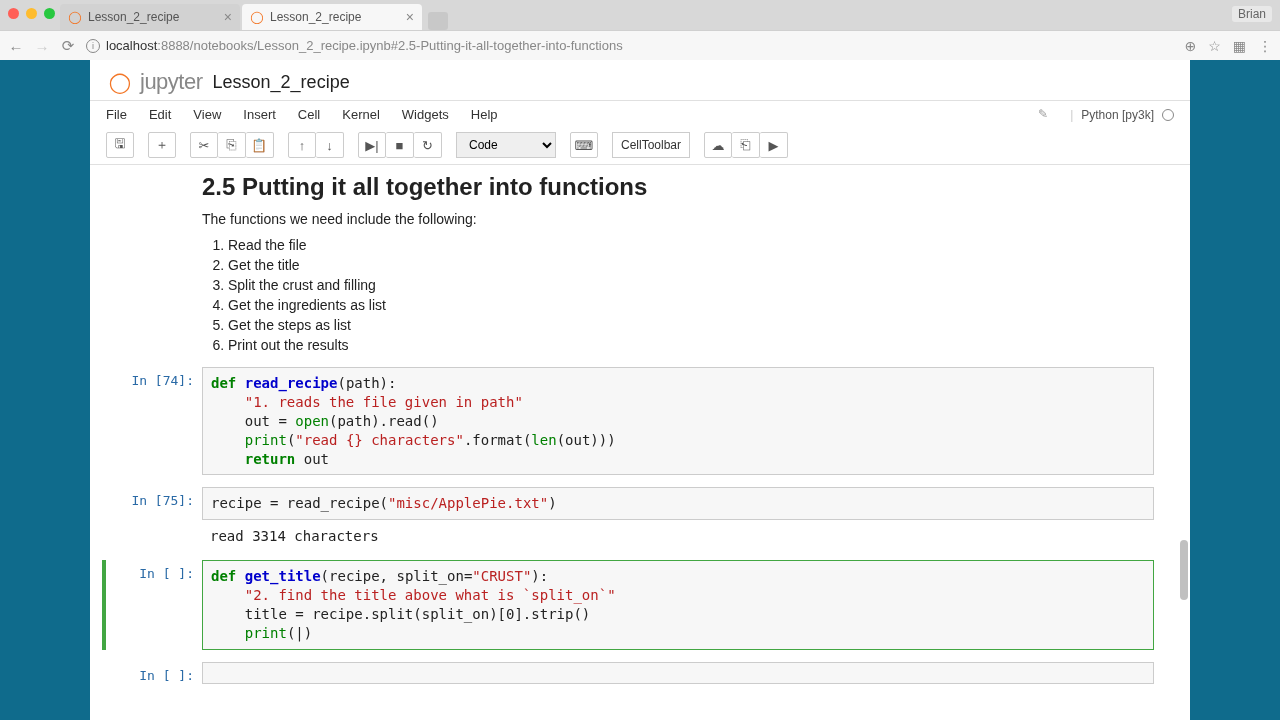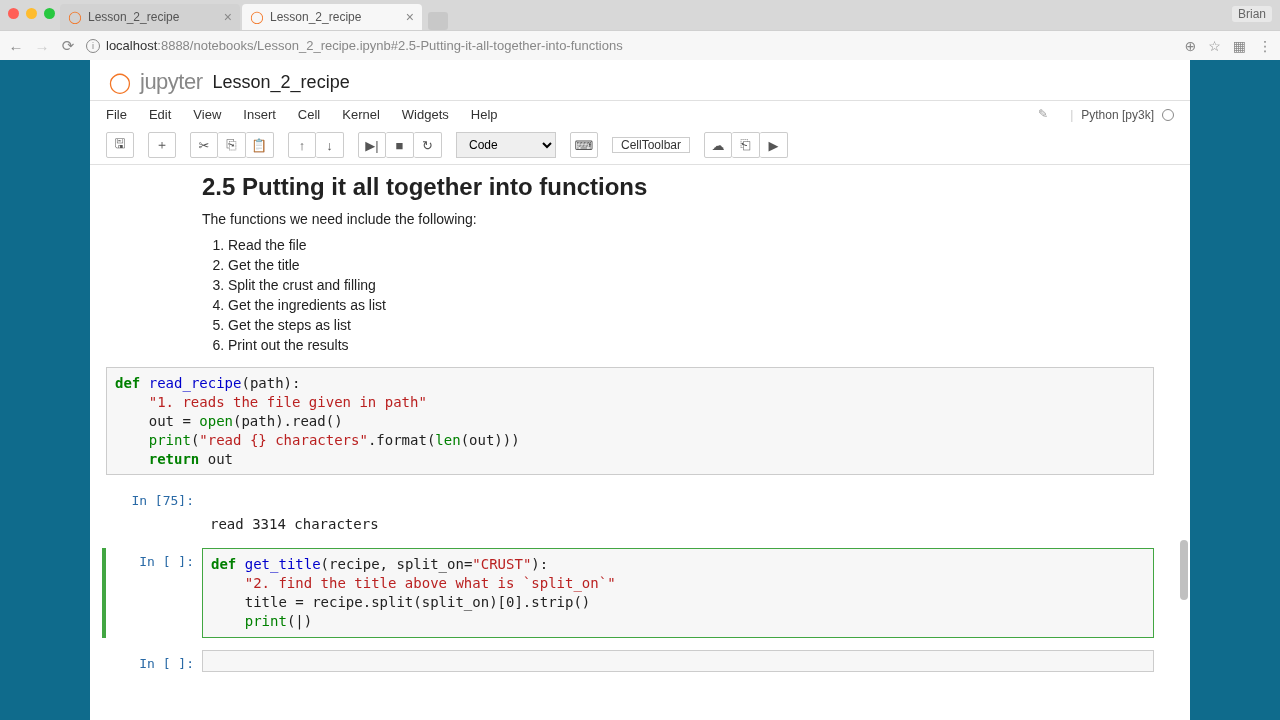--- a/index.html
+++ b/index.html
@@ -38,38 +38,38 @@
 .menu-bar { display: flex; gap: 22px; padding: 6px 16px; font-size: 13px; color: #333; }
 .menu-bar .spacer { flex:1; }
 .kernel-ind { display:flex; align-items:center; gap:8px; font-size:12px; color:#555;}
 .kernel-dot { width:12px;height:12px;border:1px solid #888;border-radius:50%;}
 .edit-ico { color:#999;font-size:12px;}
 .toolbar { display: flex; align-items: center; padding: 4px 16px 6px; gap: 4px; border-bottom: 1px solid #e0e0e0;}
 .tb-btn { width: 28px; height: 26px; border: 1px solid #ccc; background: #fff; display:flex;align-items:center;justify-content:center; color:#555; font-size:13px; border-radius:2px;}
 .tb-group { display:flex; }
 .tb-group .tb-btn:not(:first-child){border-left:none;}
 .tb-sel { height:26px; border:1px solid #ccc; font-size:12px; padding:0 20px 0 8px; min-width:100px;}
-.tb-text { height:16px; border:1px solid #ccc; font-size:12px; padding:0 8px; display:flex;align-items:center;}
+.tb-text { height:26px; border:1px solid #ccc; font-size:12px; padding:0 8px; display:flex;align-items:center;}
 
 
 .nb-body { padding: 8px 16px 20px; font-size: 14px; color: #222; }
 .md-cell { margin-left: 96px; margin-right: 20px; }
 .md-cell h2 { font-size: 24px; font-weight: 700; margin-bottom: 10px; }
 .md-cell p { font-size: 14px; margin: 8px 0; }
 .md-cell ol { margin: 8px 0 8px 26px; font-size: 14px; }
 .md-cell ol li { padding: 2px 0; }
 .indent { margin-left: 26px; }
 
 .code-cell { display: flex; margin-top: 12px; }
 .code-cell.selected { border-left: 4px solid #42a642; margin-left:-4px;}
 .prompt { width: 96px; text-align: right; padding: 6px 8px 0 0; font-family: Menlo, monospace; font-size: 13px; color: #2a6aa6; flex-shrink:0;}
 .code-box { flex: 1; border: 1px solid #ccc; background: #f7f7f7; padding: 6px 8px; font-family: Menlo, monospace; font-size: 14px; white-space: pre; line-height: 1.35; margin-right: 20px;}
 .selected .code-box { border-color: #42a642; background:#f7f7f7;}
 .kw { color: #008000; font-weight: bold; }
-.fn { color: #0000cc; }
+.fn { color: #0000cc; font-weight: bold; }
 .str { color: #ba2121; }
 .bi { color: #008000; }
 .out-row { display:flex; margin-top:4px;}
 .out-text { font-family: Menlo, monospace; font-size: 14px; padding: 4px 8px; flex:1;}
 .scrollbar-track { position:absolute; right:2px; top:60px; bottom:10px; width:10px; }
 .scrollbar-thumb { position:absolute; right:0; width:8px; height:60px; background:#c0c0c0; border-radius:4px; top:420px;}
 </style>
 </head>
 <body>
 
@@ -184,29 +184,31 @@
         <li>Read the file</li>
         <li>Get the title</li>
         <li>Split the crust and filling</li>
         <li>Get the ingredients as list</li>
         <li>Get the steps as list</li>
         <li>Print out the results</li>
       </ol>
     </div>
 
     <div class="code-cell">
+      <div class="prompt">In [74]:</div>
       <div class="code-box"><span class="kw">def</span> <span class="fn">read_recipe</span>(path):
     <span class="str">"1. reads the file given in path"</span>
     out = <span class="bi">open</span>(path).read()
     <span class="bi">print</span>(<span class="str">"read {} characters"</span>.format(<span class="bi">len</span>(out)))
     <span class="kw">return</span> out</div>
     </div>
 
     <div class="code-cell">
       <div class="prompt">In [75]:</div>
+      <div class="code-box">recipe = read_recipe(<span class="str">"misc/ApplePie.txt"</span>)</div>
     </div>
     <div class="out-row">
       <div class="prompt"></div>
       <div class="out-text">read 3314 characters</div>
     </div>
 
     <div class="code-cell selected">
       <div class="prompt">In [ ]:</div>
       <div class="code-box"><span class="kw">def</span> <span class="fn">get_title</span>(recipe, split_on=<span class="str">"CRUST"</span>):
     <span class="str">"2. find the title above what is `split_on`"</span>

